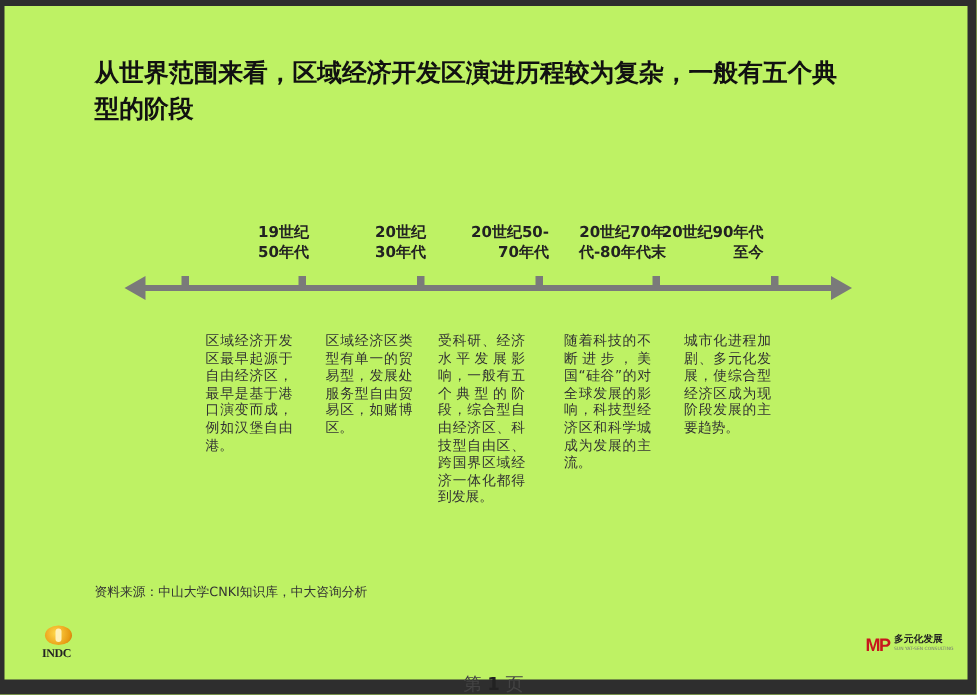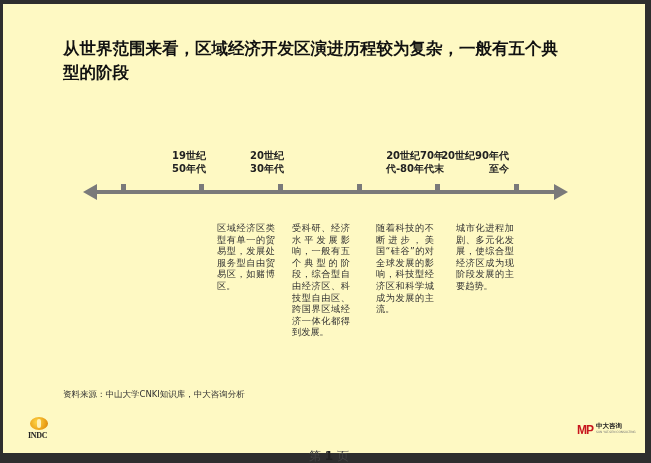--- a/index.html
+++ b/index.html
@@ -7,21 +7,21 @@
       width: 651px; height: 463px;
       background: #2e2e2e;
       position: relative;
       overflow: hidden;
       font-family: "DejaVu Sans", "Liberation Sans", sans-serif;
     }
     .page {
       position: absolute;
       left: 3px; top: 4px;
       width: 642px; height: 449px;
-      background: #fef9c3;
+      background: #bef264;
     }
     .title {
       position: absolute;
       left: 60px; top: 33px;
       width: 500px;
       font-family: "DejaVu Serif", "Liberation Serif", serif;
       font-weight: bold;
       font-size: 16.5px;
       line-height: 24px;
       color: #111;
@@ -166,27 +166,31 @@
     <div class="tick" style="left:354px"></div>
     <div class="tick" style="left:432px"></div>
     <div class="tick" style="left:511px"></div>
 
     <div class="era" style="left:113px">
       <span>19世纪<br>50年代</span>
     </div>
     <div class="era" style="left:191px">
       <span>20世纪<br>30年代</span>
     </div>
+    <div class="era" style="left:273px">
+      <span>20世纪50-<br>70年代</span>
+    </div>
     <div class="era" style="left:351px">
       <span>20世纪70年<br>代-80年代末</span>
     </div>
     <div class="era" style="left:416px">
       <span>20世纪90年代<br>至今</span>
     </div>
 
+    <div class="desc" style="left:134px">区域经济开发区最早起源于自由经济区，最早是基于港口演变而成，例如汉堡自由港。</div>
     <div class="desc" style="left:214px">区域经济区类型有单一的贸易型，发展处服务型自由贸易区，如赌博区。</div>
     <div class="desc" style="left:289px">受科研、经济水平发展影响，一般有五个典型的阶段，综合型自由经济区、科技型自由区、跨国界区域经济一体化都得到发展。</div>
     <div class="desc" style="left:373px">随着科技的不断进步，美国“硅谷”的对全球发展的影响，科技型经济区和科学城成为发展的主流。</div>
     <div class="desc" style="left:453px">城市化进程加剧、多元化发展，使综合型经济区成为现阶段发展的主要趋势。</div>
   </div>
 
   <div class="source">资料来源：中山大学CNKI知识库，中大咨询分析</div>
 
   <div class="logo-left">
     <div class="coin"></div>
@@ -195,18 +199,18 @@
 
   <div class="page-num">
     <span>第</span>
     <b>1</b>
     <span>页</span>
   </div>
 
   <div class="logo-right">
     <span class="mp">MP</span>
     <span class="cn">
-      <span class="main">中大咨询</span>
+      <span class="main">多元化发展</span>
       <span class="sub">SUN YAT-SEN CONSULTING</span>
     </span>
   </div>
 
 </div>
 
 </body></html>

